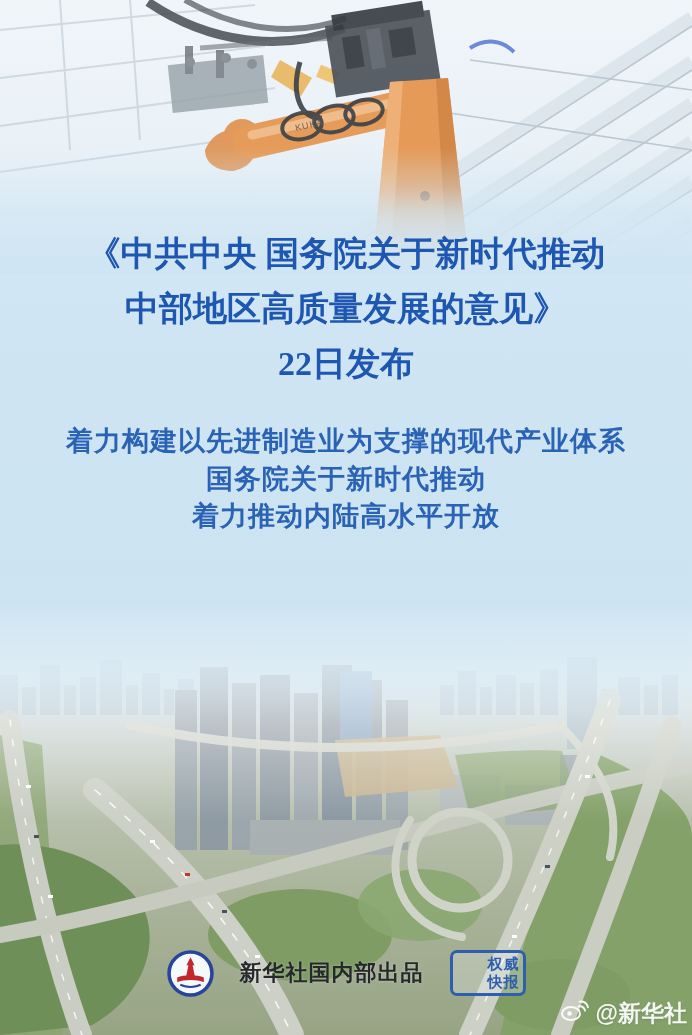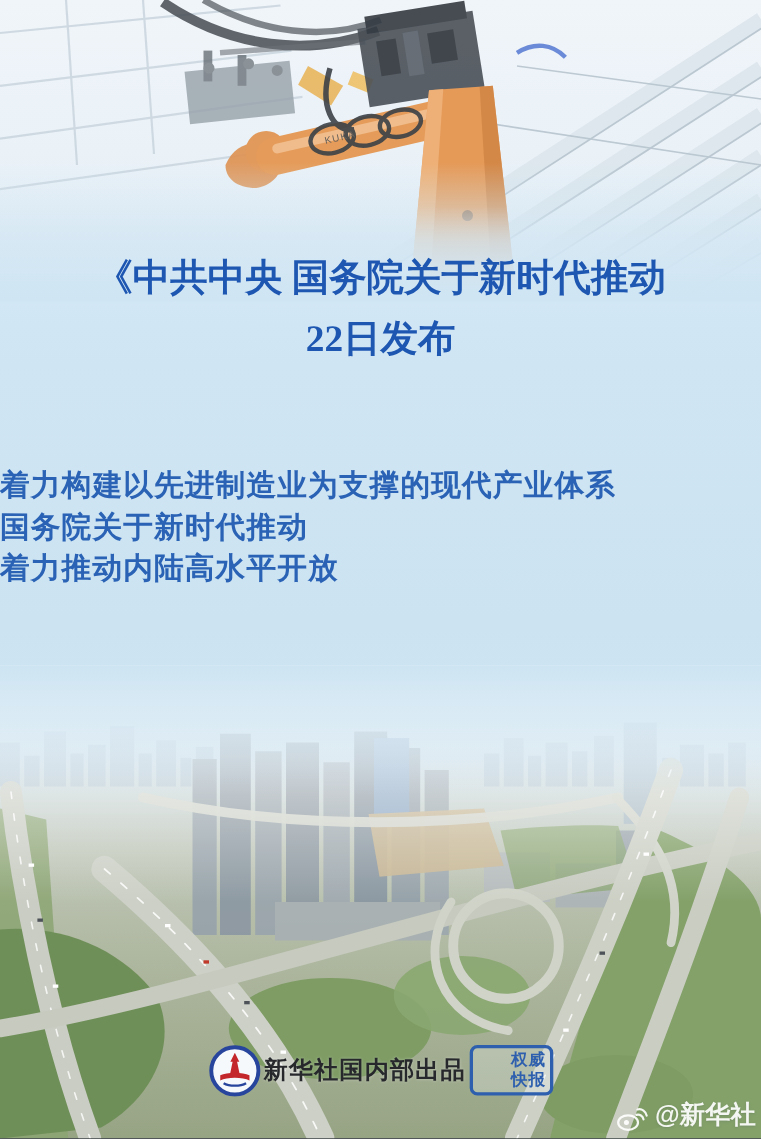--- a/index.html
+++ b/index.html
@@ -20,44 +20,44 @@
     background:linear-gradient(180deg,#cde4f2 0%,rgba(205,228,242,.55) 48%,rgba(205,228,242,0) 100%);
   }
   .headline{
     position:absolute;left:0;top:226px;width:692px;z-index:3;margin:0;
     text-align:center;font-family:"Liberation Serif","DejaVu Serif",serif;
     font-weight:bold;font-size:34px;line-height:55px;color:#1e57b2;
     letter-spacing:0px;
   }
   .key-points{
     position:absolute;left:0;top:423px;width:692px;z-index:3;
-    font-family:"Liberation Serif","DejaVu Serif",serif;
+    text-align:center;font-family:"Liberation Serif","DejaVu Serif",serif;
     font-weight:bold;font-size:27px;line-height:37.5px;color:#2a63b5;
     letter-spacing:1px;
   }
   .credit-bar{
     position:absolute;left:0;top:948px;width:692px;height:50px;z-index:3;
-    display:flex;align-items:center;justify-content:center;gap:3px;
+    display:flex;align-items:center;justify-content:center;gap:26px;
   }
   .xinhua-logo{width:47px;height:47px;flex:0 0 auto;}
   .publisher{
     font-size:22px;font-weight:bold;color:#26282c;letter-spacing:1px;
     text-shadow:0 0 3px rgba(255,255,255,.35);
   }
   .auth-badge{
     width:38px;height:40px;border:3px solid #2d5fae;border-radius:7px;
     background:rgba(238,244,249,.28);
     display:flex;flex-direction:column;align-items:center;justify-content:center;
     color:#2d5fae;font-weight:bold;font-size:15px;line-height:18px;letter-spacing:1px;
     font-family:"Liberation Serif","DejaVu Serif",serif;
     padding-left:32px;
   }
   .watermark{
     position:absolute;right:5px;bottom:6px;z-index:3;
-    display:flex;align-items:flex-end;gap:6px;
+    display:flex;align-items:flex-start;gap:6px;
     color:rgba(255,255,255,.92);font-size:23px;font-weight:bold;
     text-shadow:0 1px 2px rgba(90,110,90,.35);
   }
   .watermark svg{display:block;}
 </style>
 </head>
 <body>
 
 <div class="poster">
 
@@ -246,20 +246,21 @@
       <rect x="545" y="260" width="5" height="3" fill="#4c5258"></rect>
       <rect x="512" y="330" width="5" height="3" fill="#ffffff"></rect>
     </g>
 
     <rect x="0" y="0" width="692" height="215" fill="url(#hazeG)"></rect>
   </svg>
   <div class="fade-city"></div>
 
   <h1 class="headline">
     <div>《中共中央 国务院关于新时代推动</div>
+    <div>中部地区高质量发展的意见》</div>
     <div>22日发布</div>
   </h1>
 
   <div class="key-points">
     <div>着力构建以先进制造业为支撑的现代产业体系</div>
     <div>国务院关于新时代推动</div>
     <div>着力推动内陆高水平开放</div>
   </div>
 
   <div class="credit-bar">

